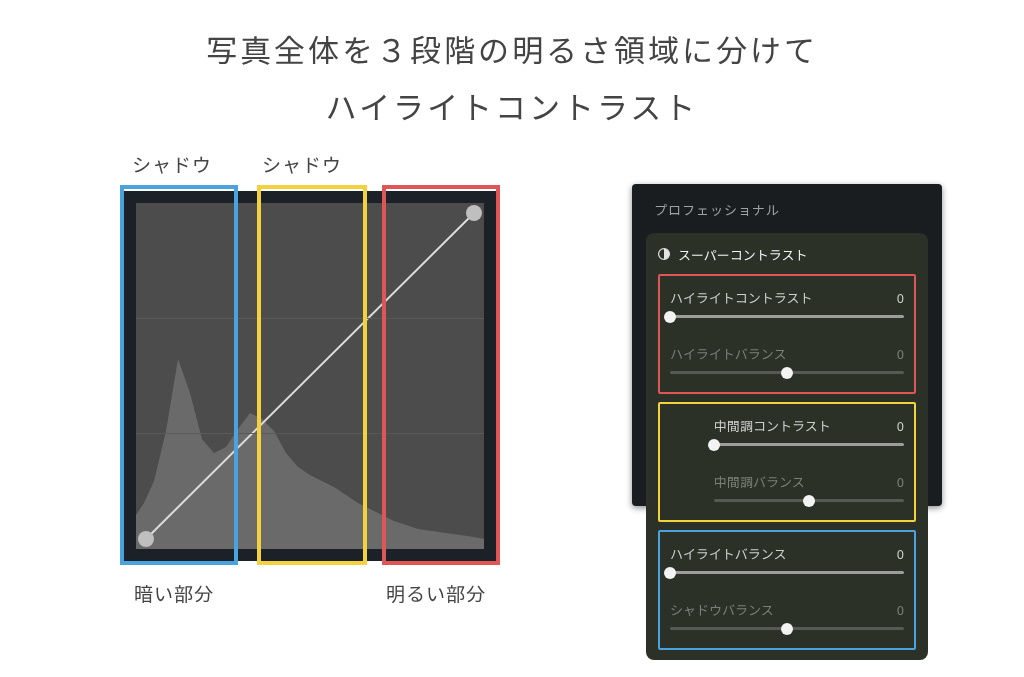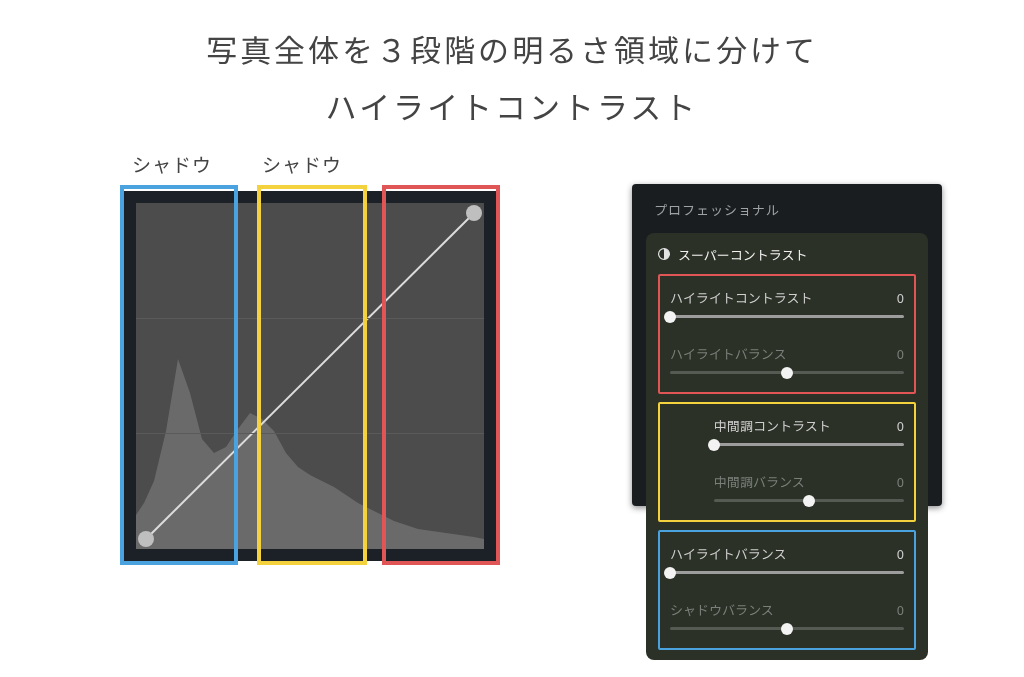--- a/index.html
+++ b/index.html
@@ -237,20 +237,24 @@
             <circle cx="338" cy="10" r="8" fill="#bfbfbf"></circle>
           </svg>
         </div>
       </div>
     </div>
 
     <div class="region-box rb-shadow"></div>
     <div class="region-box rb-midtone"></div>
     <div class="region-box rb-highlight"></div>
 
+    <div class="bottom-labels">
+      <span>暗い部分</span>
+      <span>明るい部分</span>
+    </div>
   </div>
 </div>
 
 <div class="right-panel">
   <div class="panel-header">プロフェッショナル</div>
 
   <div class="section">
 
     <div class="section-title-row">
       <span class="contrast-icon">

